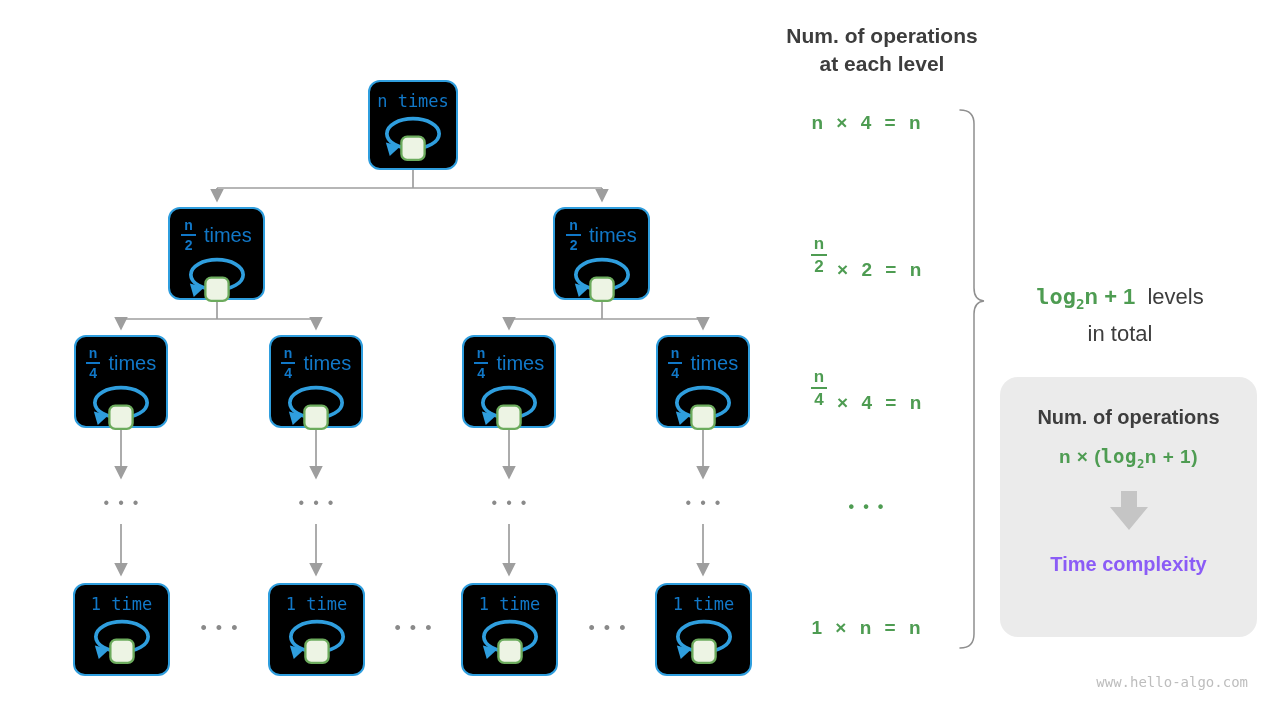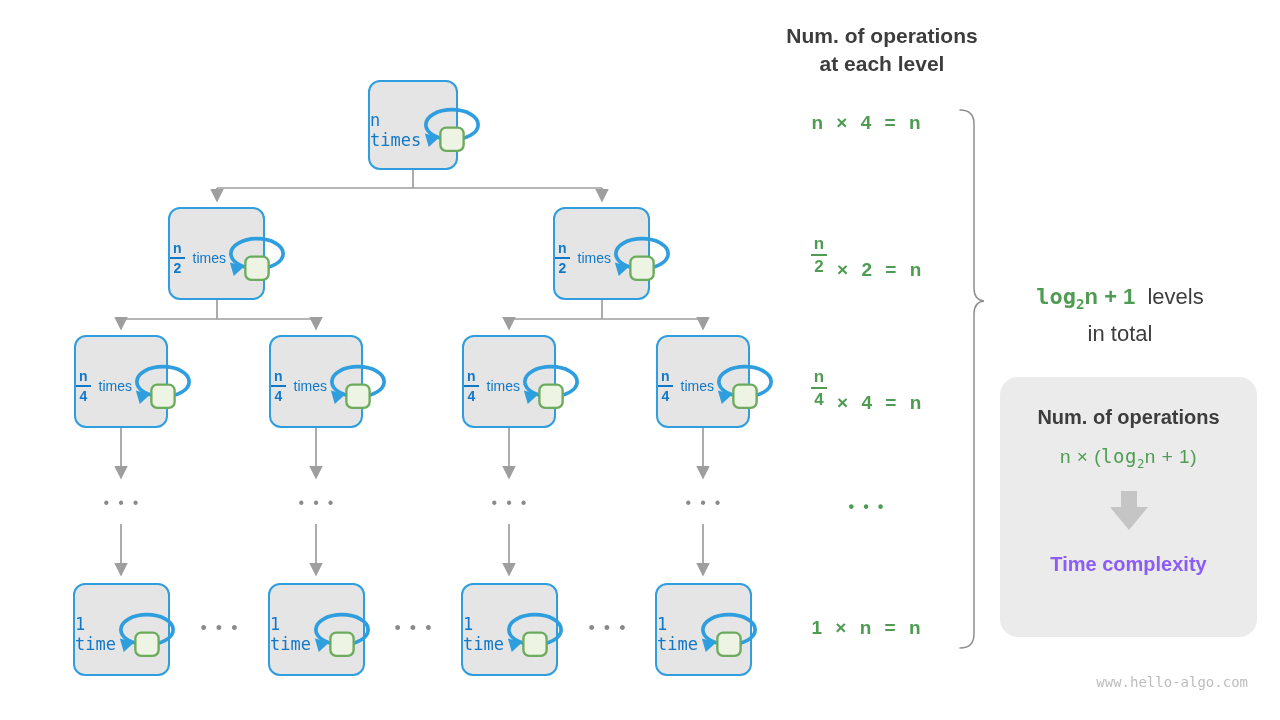--- a/index.html
+++ b/index.html
@@ -1,28 +1,28 @@
 <!DOCTYPE html>
 <html><head>
 <meta charset="utf-8">
 <style>
   * { margin:0; padding:0; box-sizing:border-box; }
   body { font-family:"Liberation Sans", sans-serif; background:#fff; }
   .canvas { position:relative; width:1280px; height:720px; background:#ffffff; overflow:hidden; }
 
   
   .tnode {
-    position:absolute; background:#e5e5e5; border:2.5px solid #2f9ede; border-radius:12px;
-    display:flex; align-items:center; justify-content:flex-start;
+    position:absolute; background:#000000; border:2.5px solid #2f9ede; border-radius:12px;
+    display:flex; flex-direction:column; align-items:center; justify-content:flex-start;
     padding-top:9px; z-index:2;
   }
   .tnode .node-label { display:flex; align-items:center; gap:8px; color:#1178c8; }
   .mono { font-family:"DejaVu Sans Mono", monospace; }
   .node-label .mono-label { font-family:"DejaVu Sans Mono", monospace; font-size:17px; color:#1178c8; }
-  .node-label .suffix { font-size:14px; color:#1178c8; }
+  .node-label .suffix { font-size:20px; color:#1178c8; }
   .frac { display:inline-flex; flex-direction:column; align-items:center; line-height:1; font-weight:bold; }
   .frac .num { padding:0 3px 2px; border-bottom:2px solid currentColor; }
   .frac .den { padding-top:2px; }
   .node-frac { font-size:14px; color:#1178c8; }
   .loop-wrap { margin-top:4px; }
 
   
   .dots { position:absolute; color:#8a8a8a; font-size:16px; letter-spacing:9px; text-indent:9px; z-index:2;
           width:80px; text-align:center; font-family:"Liberation Sans", sans-serif; }
   .dots-green { color:#4e9c52; font-size:16px; font-weight:bold; }
@@ -40,21 +40,21 @@
                  font-size:22px; line-height:29px; color:#3d3d3d; z-index:2; }
   .brace-label .green-bold { color:#4e9c52; font-weight:bold; }
   .brace-label sub, .formula sub { font-size:0.65em; }
 
   
   .panel { position:absolute; left:1000px; top:377px; width:257px; height:260px;
            background:#ebebeb; border-radius:18px; z-index:1; }
   .panel .p-title { position:absolute; top:29px; width:100%; text-align:center;
                     font-size:20px; font-weight:bold; color:#3d3d3d; }
   .panel .formula { position:absolute; top:68px; width:100%; text-align:center;
-                    font-size:19px; font-weight:normal; color:#4e9c52; letter-spacing:0.5px; }
+                    font-size:19px; font-weight:bold; color:#4e9c52; letter-spacing:0.5px; }
   .panel .big-arrow { position:absolute; top:112px; left:0; right:0; margin:auto; display:block; }
   .panel .p-subtitle { position:absolute; top:176px; width:100%; text-align:center;
                        font-size:20px; font-weight:bold; color:#8b5cf6; }
   .panel .complexity { position:absolute; top:212px; width:100%; text-align:center;
                        font-size:22px; font-weight:bold; color:#0d7fe0; }
 
   .watermark { position:absolute; left:1078px; top:674px; width:170px; text-align:right;
                font-family:"DejaVu Sans Mono", monospace; font-size:14px; color:#bdbdbd; z-index:2; }
 
   svg.overlay { position:absolute; left:0; top:0; z-index:1; }

